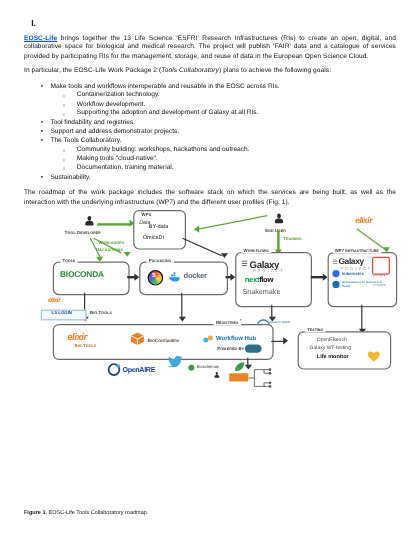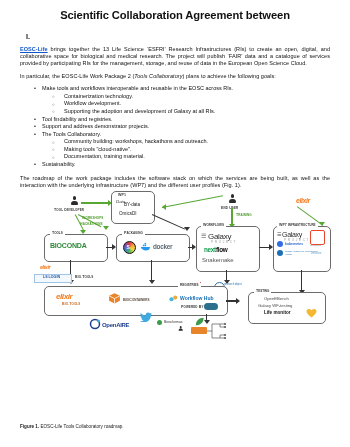--- a/index.html
+++ b/index.html
@@ -58,21 +58,21 @@
   .person .body{position:absolute;left:0.6px;top:4.2px;width:7.8px;height:4.2px;border-radius:3.2px 3.2px 1px 1px;background:#2b2b2b;}
   .arrow{position:absolute;background:#333;}
   .arrow.g{background:#57a733;}
   .ahead{position:absolute;width:0;height:0;}
   .fig-caption{
     position:absolute;left:20px;top:424px;font-size:4.6px;color:#222;
   }
   .fig-caption b{font-weight:bold;}
 
   .bioconda{font-weight:bold;color:#2f8a3b;font-size:7px;letter-spacing:-0.2px;}
-  .galaxy{font-weight:normal;font-size:8px;color:#2a2a2a;letter-spacing:-0.3px;}
+  .galaxy{font-weight:bold;font-size:8px;color:#2a2a2a;letter-spacing:-0.3px;}
   .galaxy-sub{font-size:3.2px;color:#999;letter-spacing:1.6px;}
   .nextflow{font-size:6.4px;font-weight:bold;letter-spacing:-0.3px;}
   .nf-a{color:#0b9b4a;}
   .nf-b{color:#111;}
   .snakemake{font-size:6px;color:#555;}
   .docker{font-size:6.4px;color:#5d6b73;font-weight:bold;letter-spacing:-0.3px;}
   .elixir{font-style:italic;font-weight:bold;color:#f47b20;font-size:7px;letter-spacing:-0.4px;}
   .openaire{font-size:6px;font-weight:bold;color:#1f3f8f;letter-spacing:-0.3px;}
   .wfhub{font-size:5px;font-weight:bold;color:#1a6fb5;}
   .biocont{font-size:4px;font-weight:bold;color:#5a4a3a;font-variant:small-caps;}
@@ -82,21 +82,20 @@
   .ls-login{font-size:3.6px;font-weight:bold;color:#1a4f9c;}
   .bioschemas{font-size:3.4px;color:#333;}
   .circ{border-radius:50%;position:absolute;}
 </style>
 </head>
 <body>
 
 <div class="page">
 
   <div class="doc-title">
-    <div>Scientific Collaboration Agreement between</div>
   </div>
 
   <div class="section-head">
     <span class="section-num">I.</span>
   </div>
 
   <p class="body">
     <a class="lnk" href="#">EOSC-Life</a><span> brings together the 13 Life Science ‘ESFRI’ Research Infrastructures (RIs) to create an open, digital, and collaborative space for biological and medical research. The project will publish ‘FAIR’ data and a catalogue of services provided by participating RIs for the management, storage, and reuse of data in the European Open Science Cloud.</span>
   </p>
 

